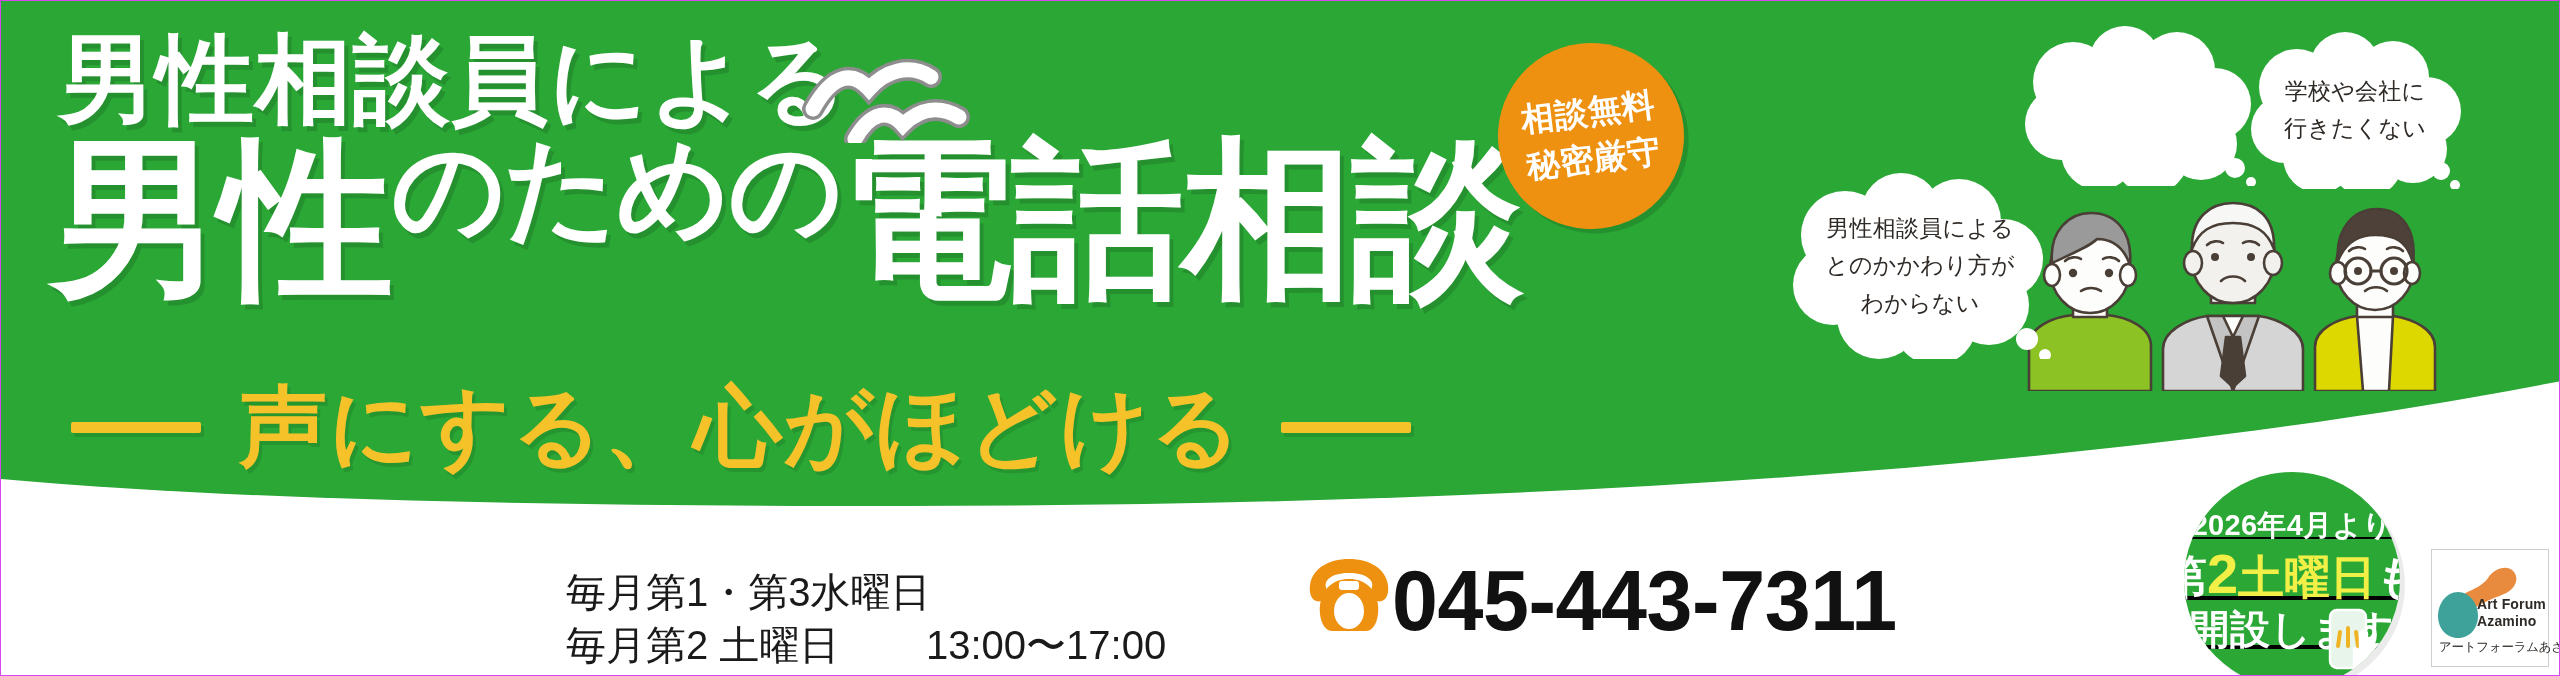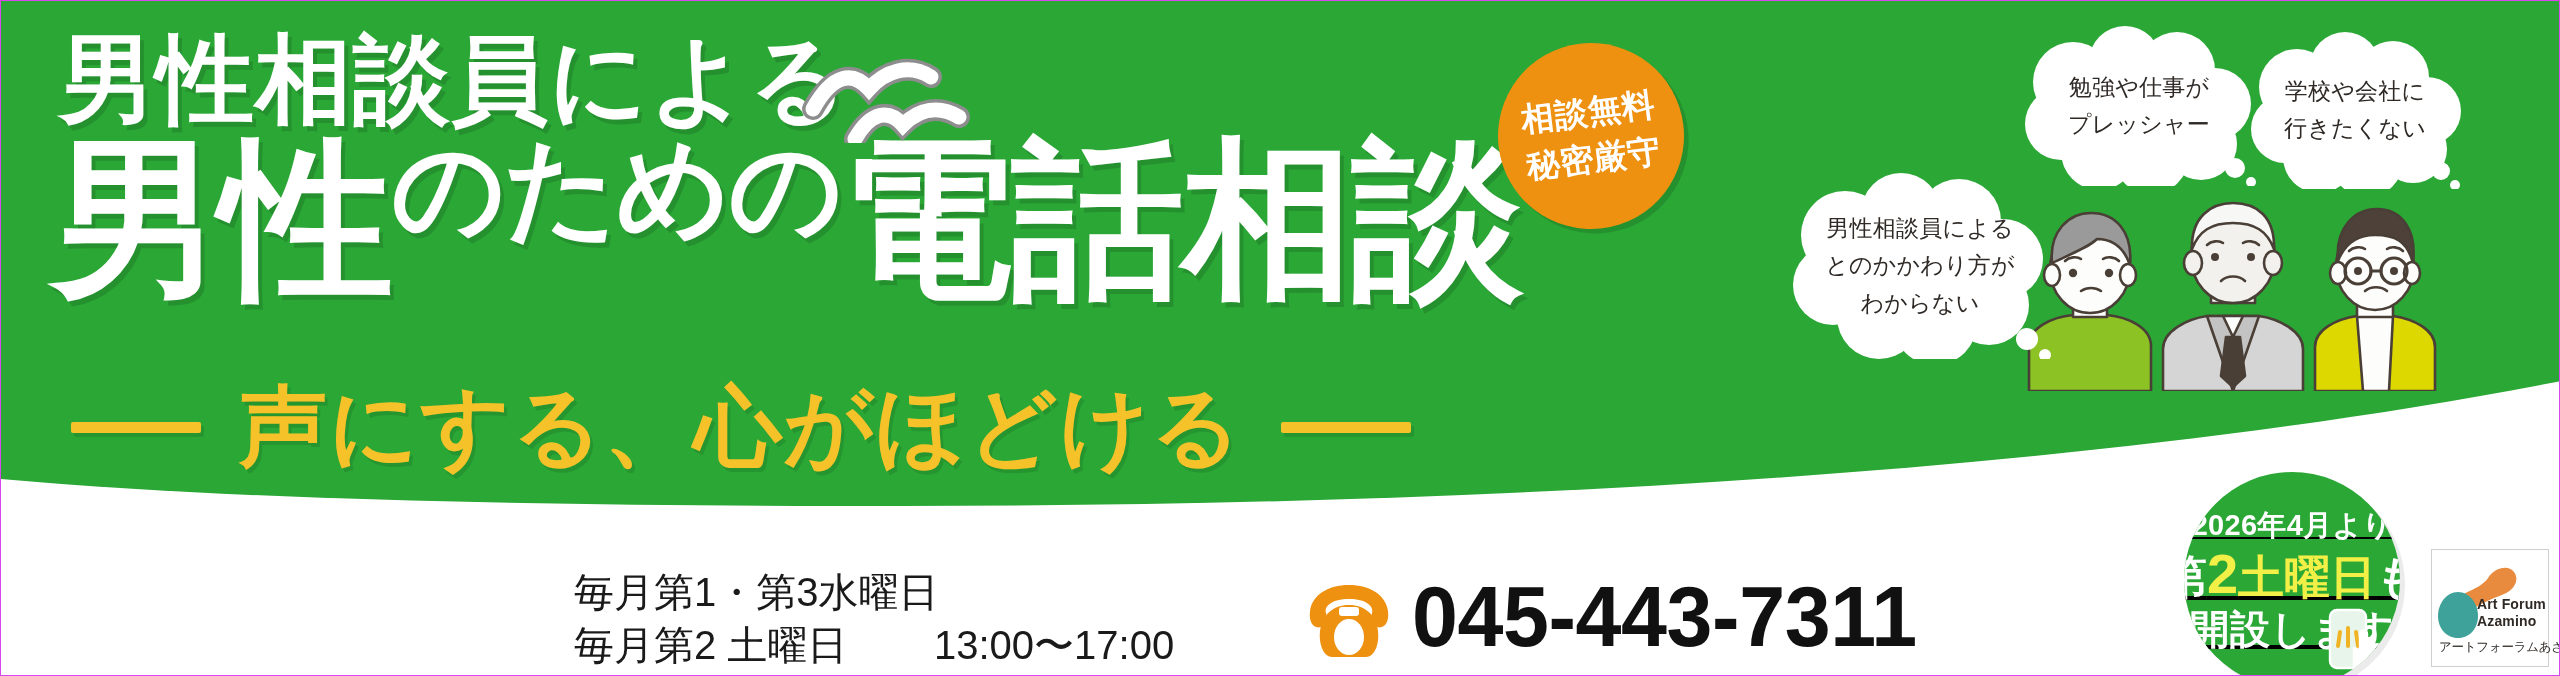--- a/index.html
+++ b/index.html
@@ -139,39 +139,38 @@
 
   
   .people { position: absolute; left: 2010px; top: 190px; z-index: 5; }
 
   
   .schedule {
     position: absolute;
     left: 565px; top: 565px;
     z-index: 9;
     color: #1a1a1a;
-    margin-left: 8px;
   }
   .sched-row {
     display: flex;
     align-items: baseline;
     font-size: 40px;
     line-height: 1.33;
     white-space: nowrap;
   }
   .sched-day  { width: 360px; }
   .sched-time { }
 
   .phone-block {
     position: absolute;
-    left: 1305px; top: 572px;
+    left: 1305px; top: 556px;
     z-index: 9;
     display: flex;
-    align-items: flex-end;
-    gap: 20px;
+    align-items: flex-start;
+    gap: 0;
   }
   .phone-num {
     color: #111111;
     font-weight: 900;
     font-size: 86px;
     line-height: 1;
     letter-spacing: -0.005em;
     white-space: nowrap;
     font-family: "Liberation Sans Narrow", "Liberation Sans", sans-serif;
     transform: scaleX(0.96);
@@ -304,22 +303,20 @@
         <circle cx="194" cy="78" r="36"></circle>
         <circle cx="180" cy="118" r="36"></circle>
         <circle cx="130" cy="130" r="38"></circle>
         <circle cx="78" cy="126" r="38"></circle>
         <circle cx="40" cy="98" r="36"></circle>
         <rect x="40" y="44" width="156" height="84" rx="40"></rect>
         <circle cx="214" cy="142" r="10"></circle>
         <circle cx="230" cy="156" r="5"></circle>
       </g>
     </svg>
-    <span class="bub-txt">勉強や仕事が
-プレッシャー</span>
   </div>
 
   <div class="bubble" id="bub-school">
     <svg width="216" height="158" viewBox="0 0 216 158">
       <g fill="#ffffff">
         <circle cx="50" cy="56" r="38"></circle>
         <circle cx="98" cy="36" r="35"></circle>
         <circle cx="146" cy="46" r="36"></circle>
         <circle cx="180" cy="80" r="34"></circle>
         <circle cx="166" cy="118" r="34"></circle>

